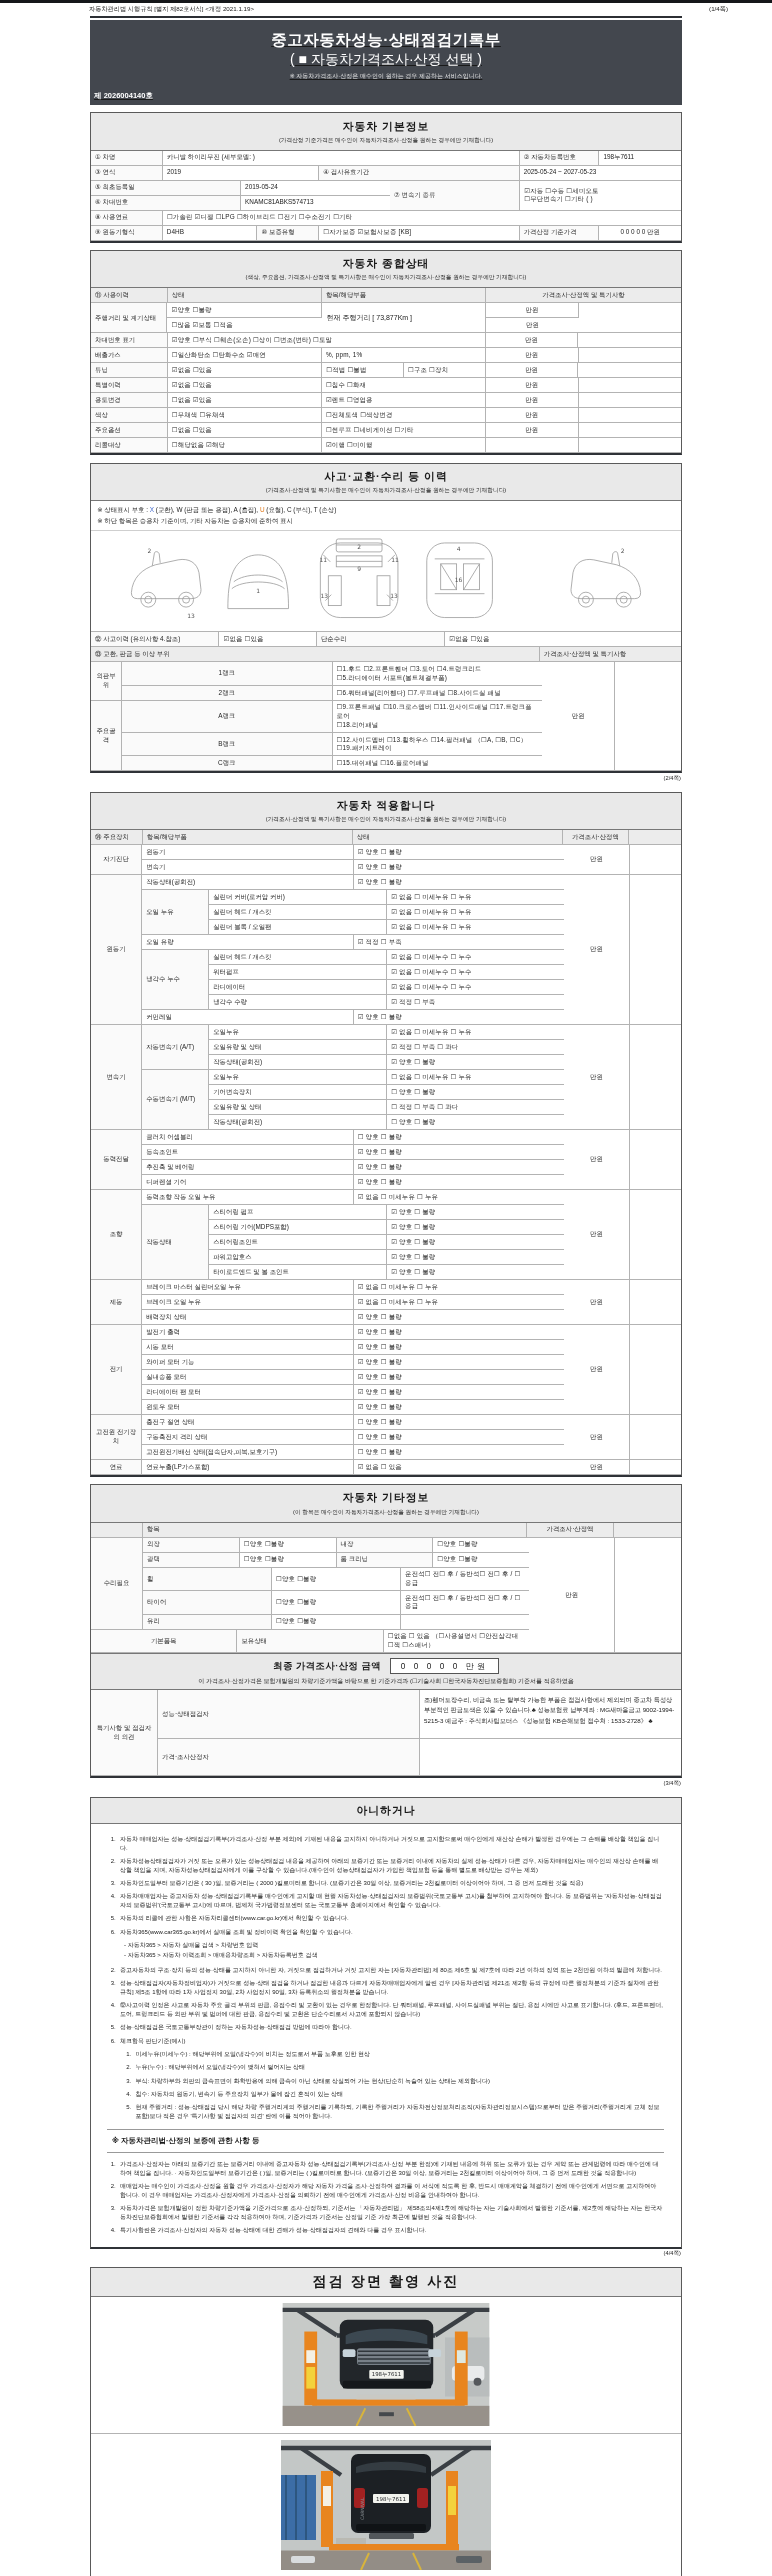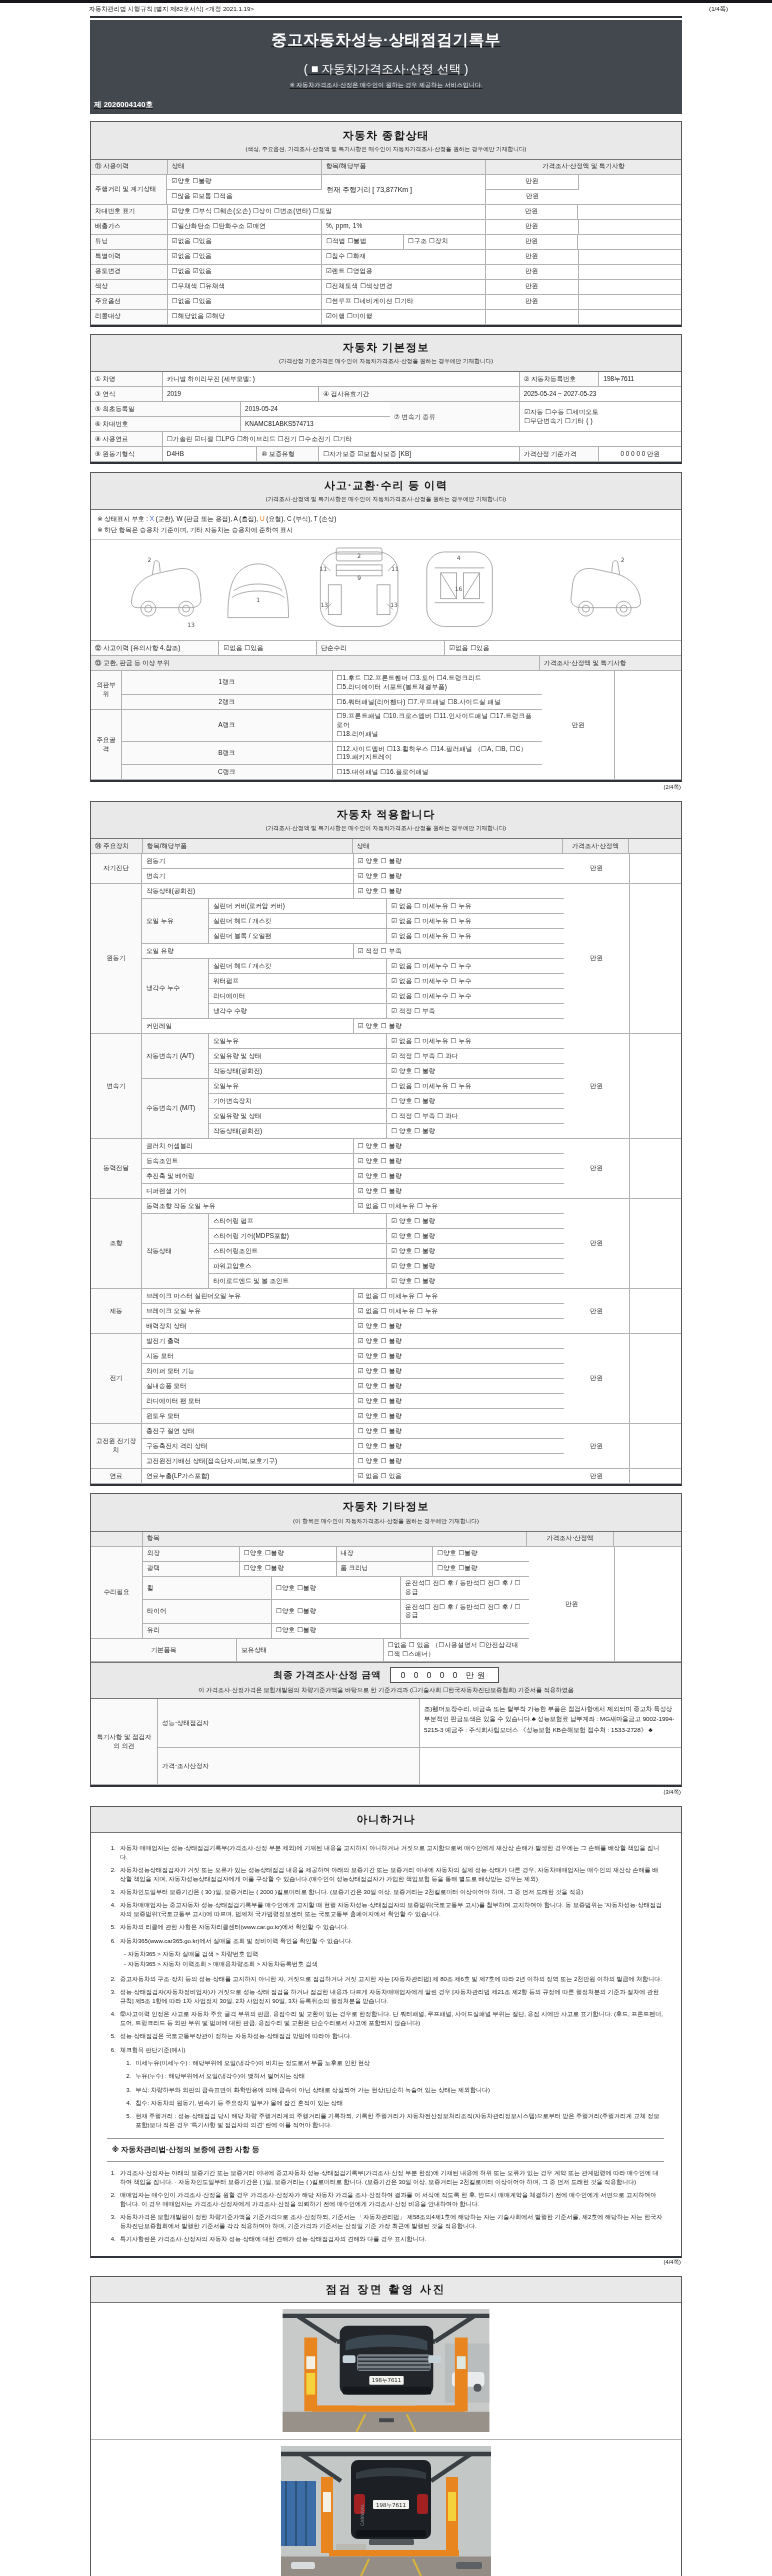--- a/index.html
+++ b/index.html
@@ -7,21 +7,21 @@
     font-family:"Liberation Sans","DejaVu Sans",sans-serif; color:#1a1a1a; }
   .topstrip { height:2.6px; background:#15171a; width:773px; }
   .lawline { width:773px; padding:2.1px 45px 1px 89px; display:flex; justify-content:space-between;
     font-size:6.2px; color:#222; }
   .content { margin-left:90px; width:592px; }
   
   .titleblock { background:#43474e; border-top:2.6px solid #2c2f34; margin-top:1.5px;text-decoration:underline; }
   .titleblock .whitegap { height:2.1px; background:#fff; }
   .tb-inner { padding:9.3px 10.3px 5.2px; text-align:center; color:#fff; }
   .tb-inner h1 { font-size:15.5px; letter-spacing:0.5px; font-weight:bold; }
-  .tb-sub { font-size:12px; margin-top:10px; }
+  .tb-sub { font-size:14px; margin-top:0; }
   .tb-note { font-size:6px; margin-top:3.1px; color:#e8e8e8; }
   .tb-docno { text-align:left; color:#fff; font-size:7.5px; font-weight:bold; padding:5.2px 4.1px 4.1px; }
   
   .sect { border:0.8px solid #5a5a5a; border-bottom:2.1px solid #2f3237; margin-top:7.2px; background:#fff; }
   .band { background:#e9e9e9; text-align:center; padding:6.2px 0 5.2px; border-bottom:0.6px solid #777; }
   .band h2 { font-size:10.8px; font-weight:bold; letter-spacing:1px; }
   .band .sub { font-size:5.7px; margin-top:3.1px; color:#222; }
   .marker { text-align:right; font-size:5.7px; padding:1.5px 1px; color:#222; }
   
   .trow { display:flex; align-items:stretch; }
@@ -79,104 +79,20 @@
     <div class="tb-inner">
       <h1>중고자동차성능·상태점검기록부</h1>
       <div class="tb-sub">( ■ 자동차가격조사·산정 선택 )</div>
       <div class="tb-note">※ 자동차가격조사·산정은 매수인이 원하는 경우 제공하는 서비스입니다.</div>
     </div>
     <div class="tb-docno">제 2026004140호</div>
   </div>
 
   <div class="sect">
     <div class="band">
-      <h2>자동차 종합상태</h2>
-      <div class="sub">(색상, 주요옵션, 가격조사·산정액 및 특기사항은 매수인이 자동차가격조사·산정을 원하는 경우에만 기재합니다)</div>
-    </div>
-    <div id="overall-table">
-        <div class="trow">
-          <div class="cell hdr" style="width:77px;">⑪ 사용이력</div>
-          <div class="cell hdr" style="width:155px;">상태</div>
-          <div class="cell hdr" style="width:165px;">항목/해당부품</div>
-          <div class="cell hdr ctr" style="width:196px;">가격조사·산정액 및 특기사항</div>
-        </div>
-        <div class="trow">
-    <div class="cell lbl" style="width:77px;">주행거리 및 계기상태</div>
-    <div class="vstack" style="width:155px">
-            <div class="cell chk" style="width:155px;">☑양호   ☐불량</div>
-            <div class="cell chk" style="width:155px;">☐많음   ☑보통   ☐적음</div>
-          </div>
-    <div class="cell " style="width:165px;font-size:7px">현재 주행거리 [ 73,877Km ]</div>
-    <div class="vstack" style="width:93px">
-            <div class="cell ctr" style="width:93px;">만원</div>
-            <div class="cell ctr" style="width:93px;">만원</div>
-          </div>
-    <div class="cell " style="width:103px;"></div>
-        </div>
-        <div class="trow">
-          <div class="cell lbl" style="width:77px;">차대번호 표기</div>
-          <div class="cell chk" style="width:319px;">☑양호  ☐부식  ☐훼손(오손)  ☐상이  ☐변조(변타)  ☐도말</div>
-          <div class="cell ctr" style="width:93px;">만원</div>
-          <div class="cell " style="width:103px;"></div>
-        </div>
-        <div class="trow">
-          <div class="cell lbl" style="width:77px;">배출가스</div>
-          <div class="cell chk" style="width:155px;">☐일산화탄소  ☐탄화수소  ☑매연</div>
-          <div class="cell chk" style="width:165px;">%,             ppm,             1%</div>
-          <div class="cell ctr" style="width:93px;">만원</div>
-          <div class="cell " style="width:103px;"></div>
-        </div>
-        <div class="trow">
-          <div class="cell lbl" style="width:77px;">튜닝</div>
-          <div class="cell chk" style="width:155px;">☑없음  ☐있음</div>
-          <div class="cell chk" style="width:82px;">☐적법  ☐불법</div>
-          <div class="cell chk" style="width:82px;">☐구조  ☐장치</div>
-          <div class="cell ctr" style="width:93px;">만원</div>
-          <div class="cell " style="width:103px;"></div>
-        </div>
-        <div class="trow">
-          <div class="cell lbl" style="width:77px;">특별이력</div>
-          <div class="cell chk" style="width:155px;">☑없음  ☐있음</div>
-          <div class="cell chk" style="width:165px;">☐침수  ☐화재</div>
-          <div class="cell ctr" style="width:93px;">만원</div>
-          <div class="cell " style="width:103px;"></div>
-        </div>
-        <div class="trow">
-          <div class="cell lbl" style="width:77px;">용도변경</div>
-          <div class="cell chk" style="width:155px;">☐없음  ☑있음</div>
-          <div class="cell chk" style="width:165px;">☑렌트  ☐영업용</div>
-          <div class="cell ctr" style="width:93px;">만원</div>
-          <div class="cell " style="width:103px;"></div>
-        </div>
-        <div class="trow">
-          <div class="cell lbl" style="width:77px;">색상</div>
-          <div class="cell chk" style="width:155px;">☐무채색  ☐유채색</div>
-          <div class="cell chk" style="width:165px;">☐전체도색  ☐색상변경</div>
-          <div class="cell ctr" style="width:93px;">만원</div>
-          <div class="cell " style="width:103px;"></div>
-        </div>
-        <div class="trow">
-          <div class="cell lbl" style="width:77px;">주요옵션</div>
-          <div class="cell chk" style="width:155px;">☐없음  ☐있음</div>
-          <div class="cell chk" style="width:165px;">☐썬루프  ☐네비게이션  ☐기타</div>
-          <div class="cell ctr" style="width:93px;">만원</div>
-          <div class="cell " style="width:103px;"></div>
-        </div>
-        <div class="trow">
-          <div class="cell lbl" style="width:77px;">리콜대상</div>
-          <div class="cell chk" style="width:155px;">☐해당없음  ☑해당</div>
-          <div class="cell chk" style="width:165px;">☑이행  ☐미이행</div>
-          <div class="cell ctr" style="width:93px;"></div>
-          <div class="cell " style="width:103px;"></div>
-        </div>
-      </div>
-  </div>
-
-  <div class="sect">
-    <div class="band">
       <h2>자동차 기본정보</h2>
       <div class="sub">(가격산정 기준가격은 매수인이 자동차가격조사·산정을 원하는 경우에만 기재합니다)</div>
     </div>
     <div class="trow">
       <div class="cell lbl" style="width:72px">① 차명</div>
       <div class="cell" style="width:358px">카니발 하이리무진 (세부모델: )</div>
       <div class="cell lbl" style="width:80px">② 자동차등록번호</div>
       <div class="cell" style="width:82px">198누7611</div>
     </div>
     <div class="trow">
@@ -207,20 +123,104 @@
       <div class="cell chk" style="width:520px">☐가솔린   ☑디젤   ☐LPG   ☐하이브리드   ☐전기   ☐수소전기   ☐기타</div>
     </div>
     <div class="trow">
       <div class="cell lbl" style="width:72px">⑨ 원동기형식</div>
       <div class="cell" style="width:95px">D4HB</div>
       <div class="cell lbl" style="width:62px">⑩ 보증유형</div>
       <div class="cell chk" style="width:201px">☐자가보증  ☑보험사보증 [KB]</div>
       <div class="cell lbl" style="width:80px">가격산정 기준가격</div>
       <div class="cell ctr" style="width:82px">0 0 0 0 0 만원</div>
     </div>
+  </div>
+
+  <div class="sect">
+    <div class="band">
+      <h2>자동차 종합상태</h2>
+      <div class="sub">(색상, 주요옵션, 가격조사·산정액 및 특기사항은 매수인이 자동차가격조사·산정을 원하는 경우에만 기재합니다)</div>
+    </div>
+    <div id="overall-table">
+        <div class="trow">
+          <div class="cell hdr" style="width:77px;">⑪ 사용이력</div>
+          <div class="cell hdr" style="width:155px;">상태</div>
+          <div class="cell hdr" style="width:165px;">항목/해당부품</div>
+          <div class="cell hdr ctr" style="width:196px;">가격조사·산정액 및 특기사항</div>
+        </div>
+        <div class="trow">
+    <div class="cell lbl" style="width:77px;">주행거리 및 계기상태</div>
+    <div class="vstack" style="width:155px">
+            <div class="cell chk" style="width:155px;">☑양호   ☐불량</div>
+            <div class="cell chk" style="width:155px;">☐많음   ☑보통   ☐적음</div>
+          </div>
+    <div class="cell " style="width:165px;font-size:7px">현재 주행거리 [ 73,877Km ]</div>
+    <div class="vstack" style="width:93px">
+            <div class="cell ctr" style="width:93px;">만원</div>
+            <div class="cell ctr" style="width:93px;">만원</div>
+          </div>
+    <div class="cell " style="width:103px;"></div>
+        </div>
+        <div class="trow">
+          <div class="cell lbl" style="width:77px;">차대번호 표기</div>
+          <div class="cell chk" style="width:319px;">☑양호  ☐부식  ☐훼손(오손)  ☐상이  ☐변조(변타)  ☐도말</div>
+          <div class="cell ctr" style="width:93px;">만원</div>
+          <div class="cell " style="width:103px;"></div>
+        </div>
+        <div class="trow">
+          <div class="cell lbl" style="width:77px;">배출가스</div>
+          <div class="cell chk" style="width:155px;">☐일산화탄소  ☐탄화수소  ☑매연</div>
+          <div class="cell chk" style="width:165px;">%,             ppm,             1%</div>
+          <div class="cell ctr" style="width:93px;">만원</div>
+          <div class="cell " style="width:103px;"></div>
+        </div>
+        <div class="trow">
+          <div class="cell lbl" style="width:77px;">튜닝</div>
+          <div class="cell chk" style="width:155px;">☑없음  ☐있음</div>
+          <div class="cell chk" style="width:82px;">☐적법  ☐불법</div>
+          <div class="cell chk" style="width:82px;">☐구조  ☐장치</div>
+          <div class="cell ctr" style="width:93px;">만원</div>
+          <div class="cell " style="width:103px;"></div>
+        </div>
+        <div class="trow">
+          <div class="cell lbl" style="width:77px;">특별이력</div>
+          <div class="cell chk" style="width:155px;">☑없음  ☐있음</div>
+          <div class="cell chk" style="width:165px;">☐침수  ☐화재</div>
+          <div class="cell ctr" style="width:93px;">만원</div>
+          <div class="cell " style="width:103px;"></div>
+        </div>
+        <div class="trow">
+          <div class="cell lbl" style="width:77px;">용도변경</div>
+          <div class="cell chk" style="width:155px;">☐없음  ☑있음</div>
+          <div class="cell chk" style="width:165px;">☑렌트  ☐영업용</div>
+          <div class="cell ctr" style="width:93px;">만원</div>
+          <div class="cell " style="width:103px;"></div>
+        </div>
+        <div class="trow">
+          <div class="cell lbl" style="width:77px;">색상</div>
+          <div class="cell chk" style="width:155px;">☐무채색  ☐유채색</div>
+          <div class="cell chk" style="width:165px;">☐전체도색  ☐색상변경</div>
+          <div class="cell ctr" style="width:93px;">만원</div>
+          <div class="cell " style="width:103px;"></div>
+        </div>
+        <div class="trow">
+          <div class="cell lbl" style="width:77px;">주요옵션</div>
+          <div class="cell chk" style="width:155px;">☐없음  ☐있음</div>
+          <div class="cell chk" style="width:165px;">☐썬루프  ☐네비게이션  ☐기타</div>
+          <div class="cell ctr" style="width:93px;">만원</div>
+          <div class="cell " style="width:103px;"></div>
+        </div>
+        <div class="trow">
+          <div class="cell lbl" style="width:77px;">리콜대상</div>
+          <div class="cell chk" style="width:155px;">☐해당없음  ☑해당</div>
+          <div class="cell chk" style="width:165px;">☑이행  ☐미이행</div>
+          <div class="cell ctr" style="width:93px;"></div>
+          <div class="cell " style="width:103px;"></div>
+        </div>
+      </div>
   </div>
 
   <div class="sect">
     <div class="band">
       <h2>사고·교환·수리 등 이력</h2>
       <div class="sub">(가격조사·산정액 및 특기사항은 매수인이 자동차가격조사·산정을 원하는 경우에만 기재합니다)</div>
     </div>
     <div class="notes">
       <div id="accident-legend"><span style="color:#1a1a1a">※ 상태표시 부호 : </span><span style="color:#4169cd">X</span><span style="color:#1a1a1a"> (교환), </span><span style="color:#1a1a1a">W</span><span style="color:#1a1a1a"> (판금 또는 용접), </span><span style="color:#1a1a1a">A</span><span style="color:#1a1a1a"> (흠집), </span><span style="color:#e07818">U</span><span style="color:#1a1a1a"> (요철), </span><span style="color:#1a1a1a">C</span><span style="color:#1a1a1a"> (부식), </span><span style="color:#1a1a1a">T</span><span style="color:#1a1a1a"> (손상)</span></div>
       <div>※ 하단 항목은 승용차 기준이며, 기타 자동차는 승용차에 준하여 표시</div>
@@ -775,21 +775,21 @@
         <div class="nitem">
           <span class="num">4.</span>
           <span class="txt">특기사항란은 가격조사·산정자의 자동차 성능·상태에 대한 견해가 성능·상태점검자의 견해와 다를 경우 표시합니다.</span>
         </div>
       </div>
   </div>
   <div class="marker">(4/4쪽)</div>
 
   <div class="sect">
     <div class="band" style="padding:5.2px 0">
-        <h2 style="font-size:11px;letter-spacing:2.1px">점검 장면 촬영 사진</h2>
+        <h2 style="font-size:14px;letter-spacing:2.1px">점검 장면 촬영 사진</h2>
       </div>
 
     <div class="photocell">
       <svg width="216" height="123" viewBox="0 0 420 250">
         <rect width="420" height="250" fill="#c7cac8"></rect>
 
         <g stroke="#3a3f44" stroke-width="9">
           <line x1="0" y1="14" x2="420" y2="14"></line>
           <line x1="30" y1="14" x2="110" y2="66"></line>
             <line x1="390" y1="14" x2="310" y2="66"></line>

